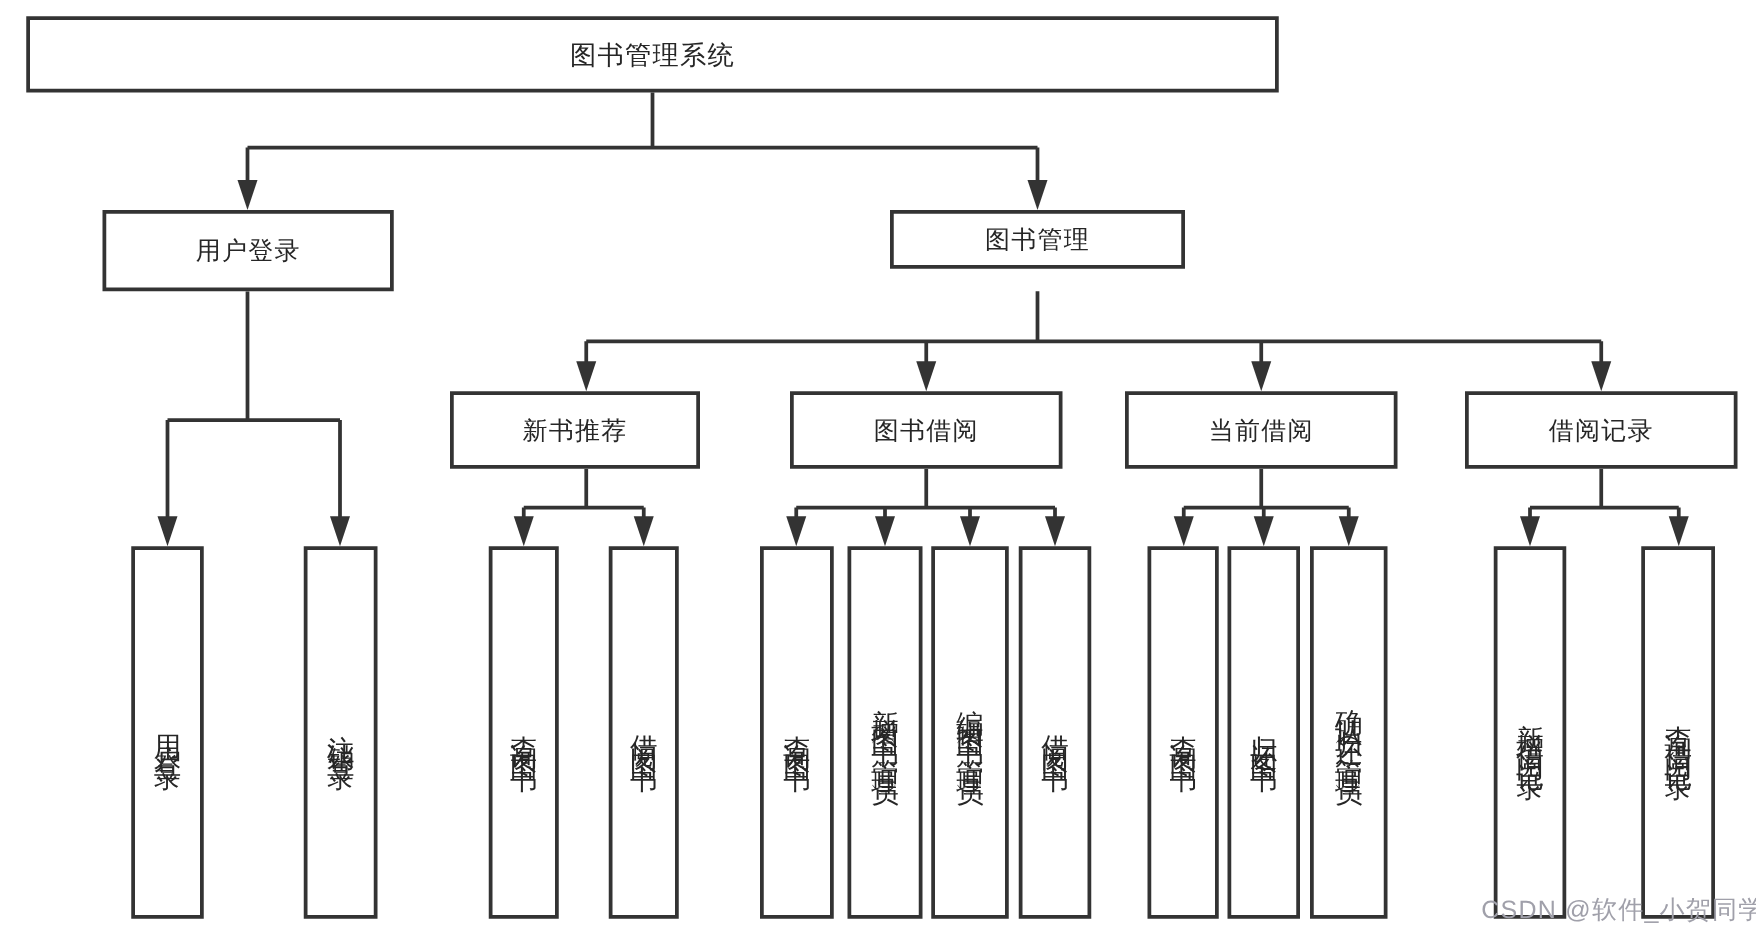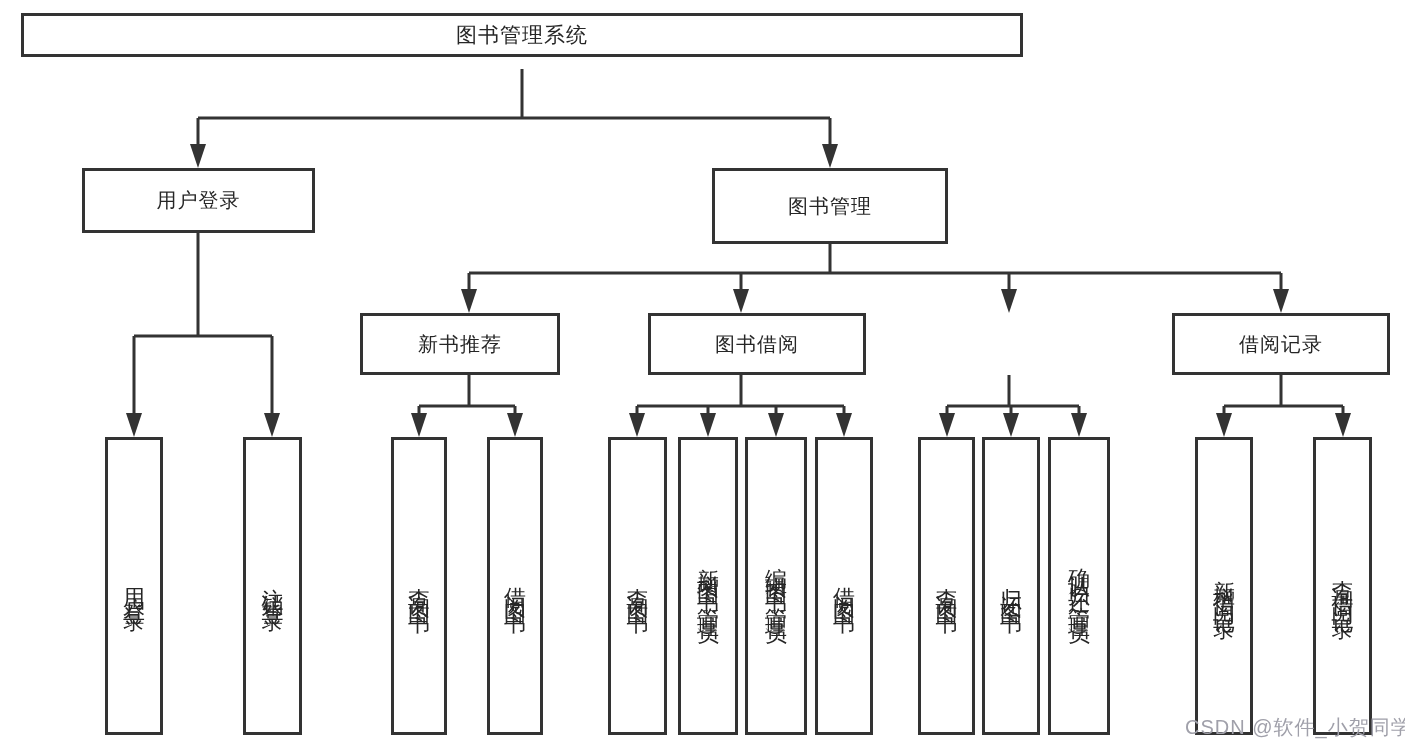--- a/index.html
+++ b/index.html
@@ -89,27 +89,28 @@
       <polygon points="768,413 784,413 776,437"></polygon>
       <polygon points="836,413 852,413 844,437"></polygon>
       <polygon points="939,413 955,413 947,437"></polygon>
       <polygon points="1003,413 1019,413 1011,437"></polygon>
       <polygon points="1071,413 1087,413 1079,437"></polygon>
       <polygon points="1216,413 1232,413 1224,437"></polygon>
       <polygon points="1335,413 1351,413 1343,437"></polygon>
     </g>
   </svg>
 
-  <div class="box root" style="left:21px;top:13px;width:1002px;height:44px;font-family:Liberation Mono, monospace;">图书管理系统</div>
+  <div class="box root" style="left:21px;top:13px;width:1002px;height:61px;font-family:Liberation Mono, monospace;">图书管理系统</div>
 
   <div class="box" style="left:82px;top:168px;width:233px;height:65px;">用户登录</div>
-  <div class="box" style="left:712px;top:168px;width:236px;height:76px;text-align:center;">图书管理</div>
+  <div class="box" style="left:712px;top:168px;width:236px;height:47px;text-align:center;">图书管理</div>
 
   <div class="box" style="left:360px;top:313px;width:200px;height:62px;">新书推荐</div>
-  <div class="box" style="left:632px;top:313px;width:218px;height:62px;margin-left:16px;">图书借阅</div>
+  <div class="box" style="left:632px;top:313px;width:218px;height:62px;">图书借阅</div>
+  <div class="box" style="left:900px;top:313px;width:218px;height:62px;">当前借阅</div>
   <div class="box" style="left:1172px;top:313px;width:218px;height:62px;">借阅记录</div>
 
   <div class="vbox" style="left:105px;top:437px;width:58px;height:298px;">用户登录</div>
   <div class="vbox" style="left:243px;top:437px;width:59px;height:298px;">注销登录</div>
 
   <div class="vbox" style="left:391px;top:437px;width:56px;height:298px;">查询图书</div>
   <div class="vbox" style="left:487px;top:437px;width:56px;height:298px;">借阅图书</div>
 
   <div class="vbox" style="left:608px;top:437px;width:59px;height:298px;">查询图书</div>
   <div class="vbox" style="left:678px;top:437px;width:60px;height:298px;">新增图书（管理员）</div>

